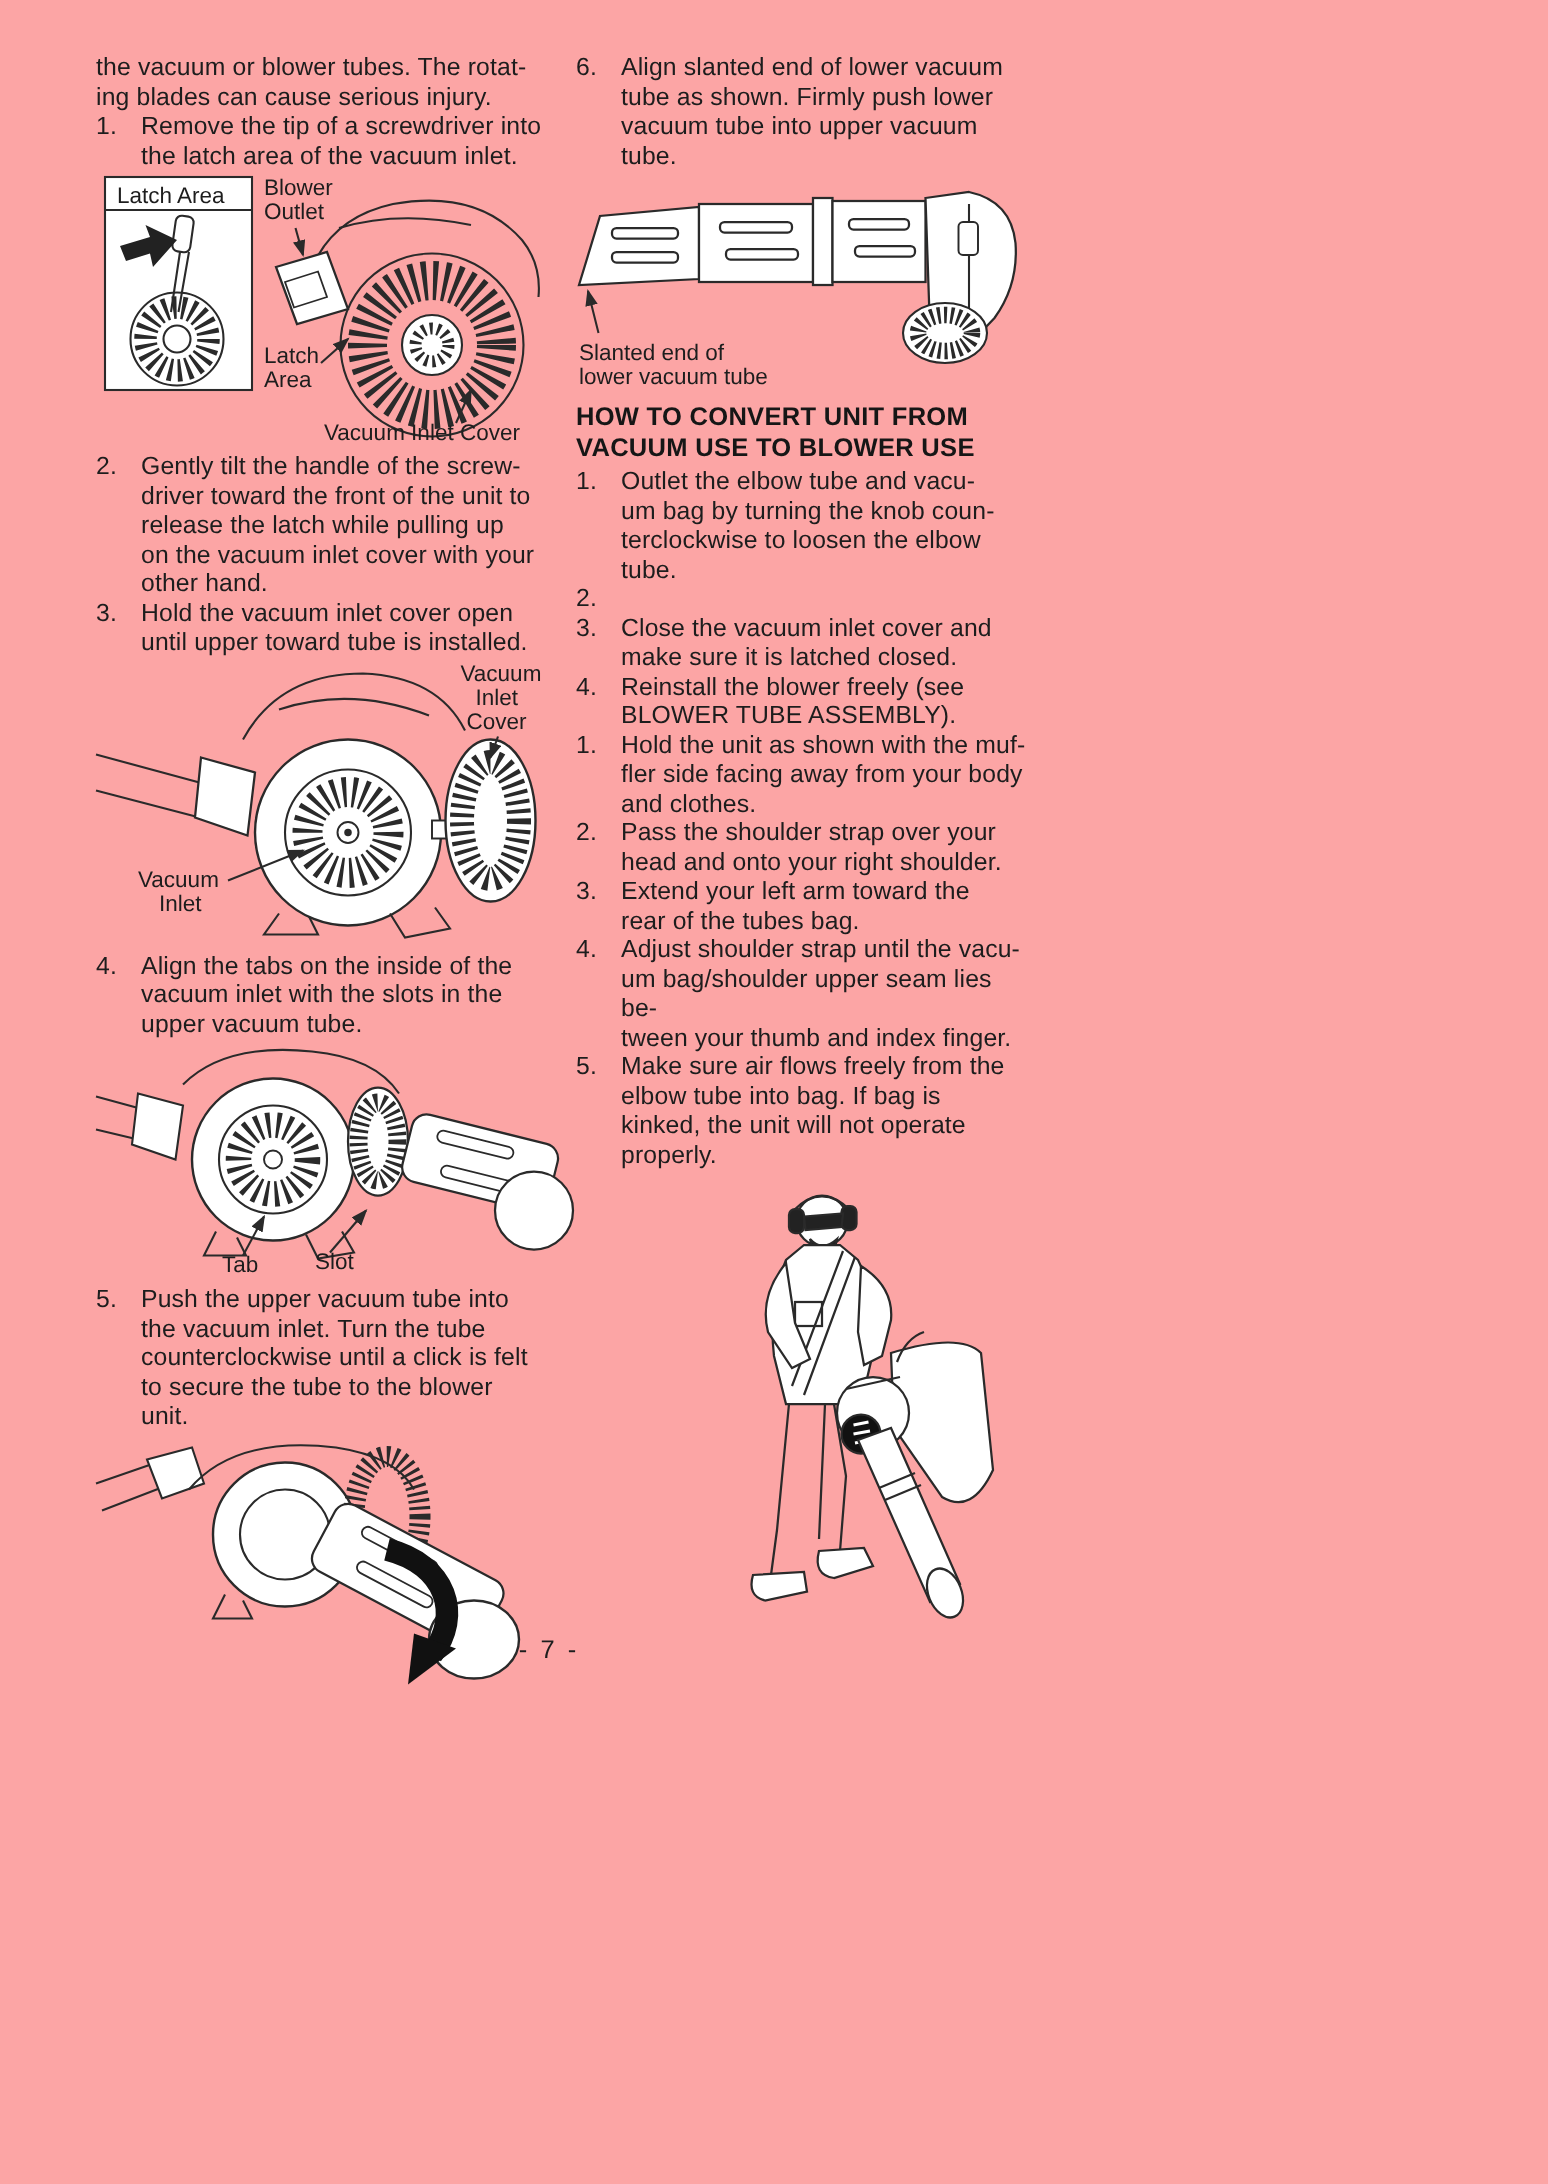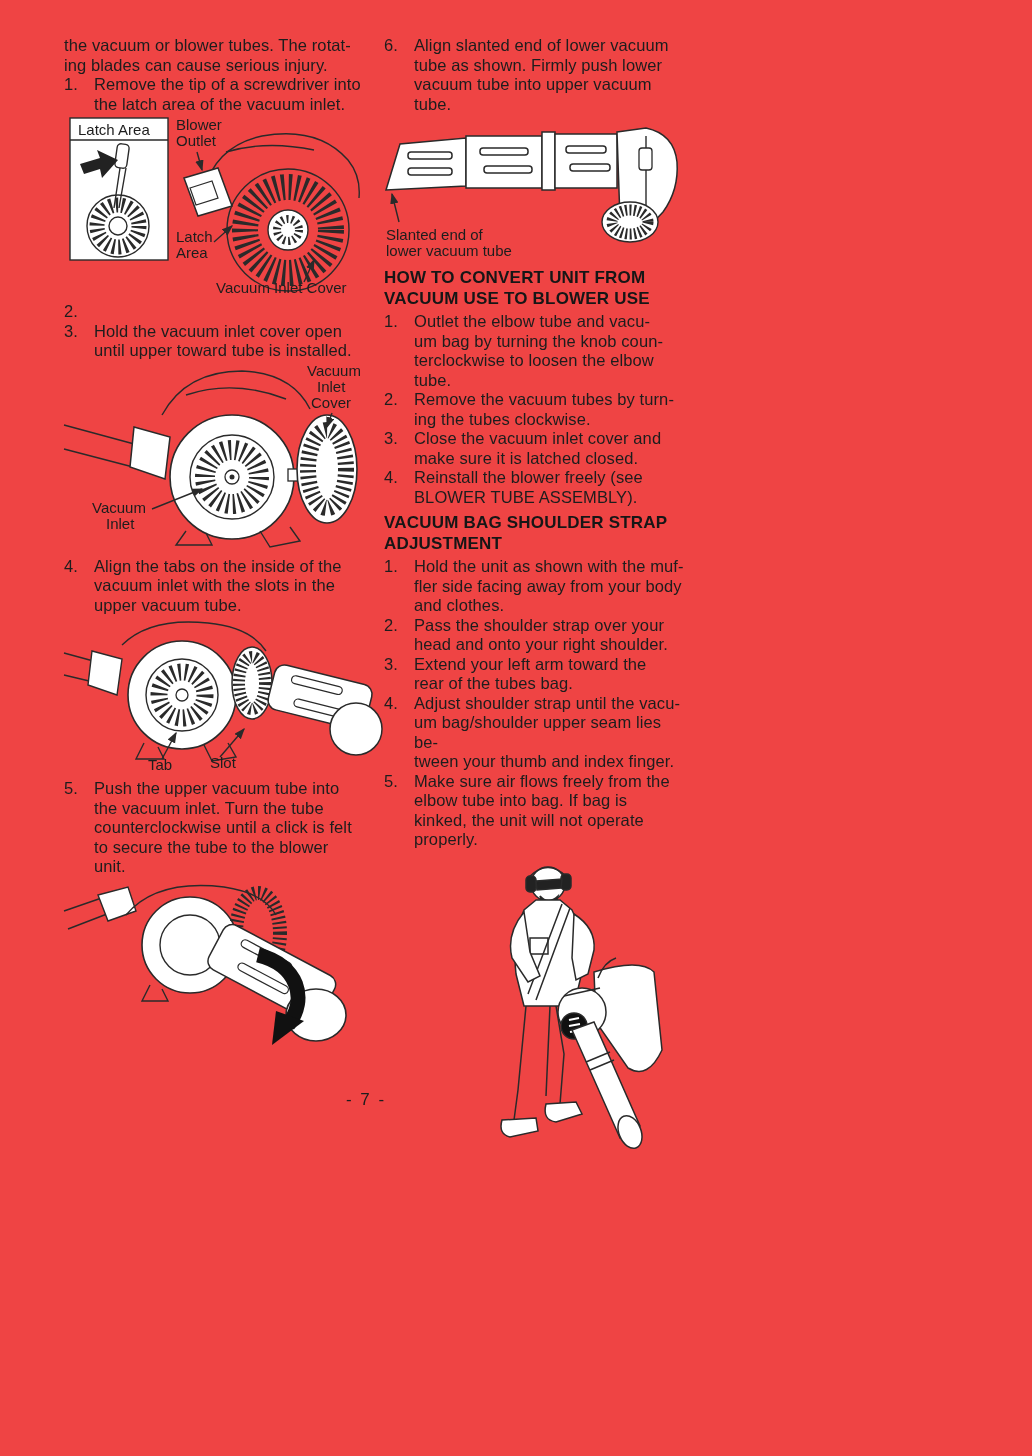--- a/index.html
+++ b/index.html
@@ -1,18 +1,18 @@
 <!DOCTYPE html>
 <html><head>
 <meta charset="utf-8">
 <style>
   * { margin:0; padding:0; box-sizing:border-box; }
   html,body { background:#ffffff; }
   .page {
-    position:relative; width:1032px; height:1456px; background:#ef4444;
+    position:relative; width:1032px; height:1456px; background:#fca5a5;
     font-family:"Liberation Sans", sans-serif; color:#1d1d1d; overflow:hidden;
   }
   .col { position:absolute; top:36px; width:300px; }
   .col-left  { left:64px; }
   .col-right { left:384px; }
   .body-text, .txt, .num { font-size:16.5px; line-height:19.5px; letter-spacing:0.1px; }
   .lines { white-space:pre-line; }
   .step { display:grid; grid-template-columns:30px 1fr; }
   .hd { font-weight:700; font-size:17px; line-height:20.5px; letter-spacing:0.2px;
         white-space:pre-line; margin:25px 0 3px 0; color:#161616; }
@@ -78,20 +78,25 @@
         <text x="112" y="126" class="flabel">Latch</text>
         <text x="112" y="142" class="flabel">Area</text>
         <line x1="150" y1="126" x2="168" y2="110" class="ln" marker-end="url(#ah1)"></line>
         <text x="152" y="177" class="flabel">Vacuum Inlet Cover</text>
         <line x1="240" y1="166" x2="250" y2="144" class="ln" marker-end="url(#ah1)"></line>
       </svg>
     </div>
 
     <div class="step m-t4">
       <span class="num">2.</span>
+      <span class="txt lines">Gently tilt the handle of the screw-
+driver toward the front of the unit to
+release the latch while pulling up
+on the vacuum inlet cover with your
+other hand.</span>
     </div>
     <div class="step">
       <span class="num">3.</span>
       <span class="txt lines">Hold the vacuum inlet cover open
 until upper toward tube is installed.</span>
     </div>
 
     <div class="fig m-t2">
       <svg viewBox="0 0 300 190" width="300" height="190">
         <defs>
@@ -248,36 +253,32 @@
 VACUUM USE TO BLOWER USE</h3>
     <div class="step">
       <span class="num">1.</span>
       <span class="txt lines">Outlet the elbow tube and vacu-
 um bag by turning the knob coun-
 terclockwise to loosen the elbow
 tube.</span>
     </div>
     <div class="step">
       <span class="num">2.</span>
-      <span class="txt lines">Remove the vacuum tubes by turn-
-ing the tubes clockwise.</span>
     </div>
     <div class="step">
       <span class="num">3.</span>
       <span class="txt lines">Close the vacuum inlet cover and
 make sure it is latched closed.</span>
     </div>
     <div class="step">
       <span class="num">4.</span>
       <span class="txt lines">Reinstall the blower freely (see
 BLOWER TUBE ASSEMBLY).</span>
     </div>
 
-    <h3 class="hd m-t6">VACUUM BAG SHOULDER STRAP
-ADJUSTMENT</h3>
     <div class="step">
       <span class="num">1.</span>
       <span class="txt lines">Hold the unit as shown with the muf-
 fler side facing away from your body
 and clothes.</span>
     </div>
     <div class="step">
       <span class="num">2.</span>
       <span class="txt lines">Pass the shoulder strap over your
 head and onto your right shoulder.</span>

